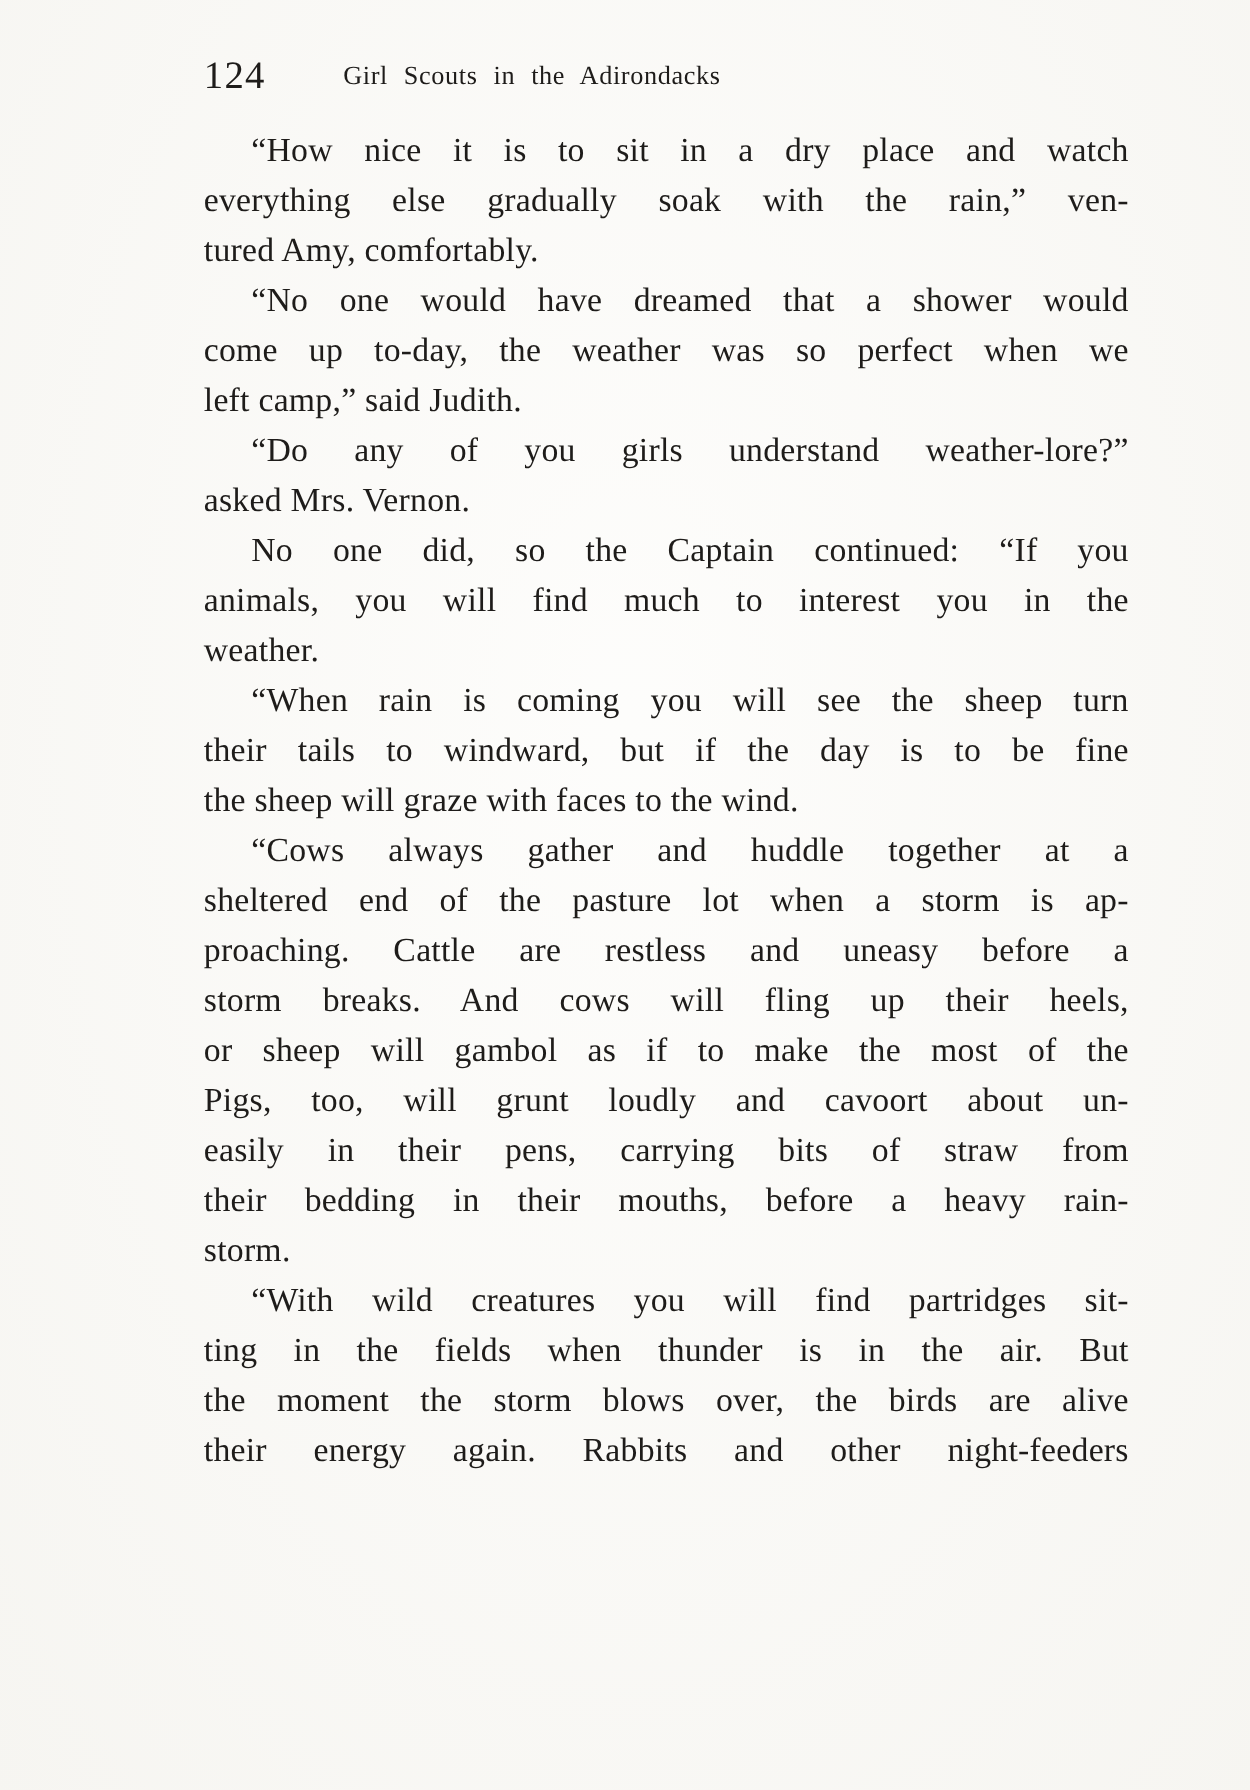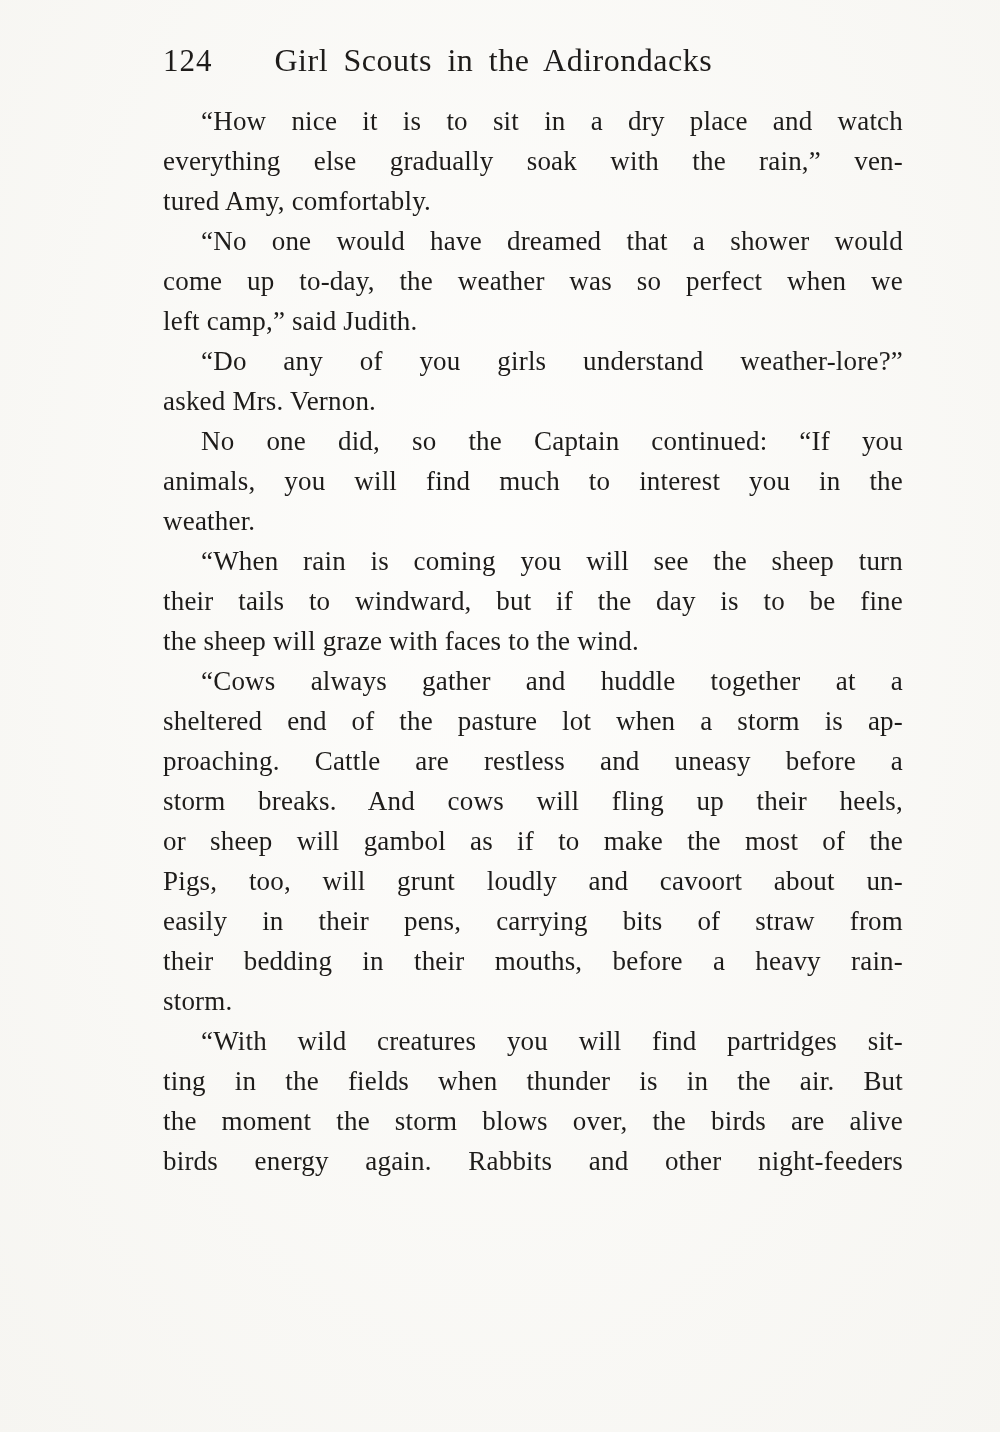--- a/index.html
+++ b/index.html
@@ -30,21 +30,21 @@
     padding-left: 13px;
     margin-bottom: 22px;
   }
   .pagenum {
     font-size: 31px;
     letter-spacing: 1px;
     margin-right: 62px;
     font-weight: 400;
   }
   .title {
-    font-size: 32px;
+    font-size: 21px;
     word-spacing: 7px;
     letter-spacing: 0.5px;
   }
   .body-block {
     width: 740px;
     margin-left: 13px;
   }
   .para {
     margin: 0;
     padding: 0;
@@ -114,17 +114,17 @@
       <span class="ln j">Pigs, too, will grunt loudly and cavoort about un-</span>
       <span class="ln j">easily in their pens, carrying bits of straw from</span>
       <span class="ln j">their bedding in their mouths, before a heavy rain-</span>
       <span class="ln">storm.</span>
     </p>
 
     <p class="para">
       <span class="ln fi j">“With wild creatures you will find partridges sit-</span>
       <span class="ln j">ting in the fields when thunder is in the air.  But</span>
       <span class="ln j">the moment the storm blows over, the birds are alive</span>
-      <span class="ln j">birds energy again.  Rabbits and other night-feeders</span>
+      <span class="ln j">their energy again.  Rabbits and other night-feeders</span>
     </p>
 
   </div>
 </div>
 
 </body></html>

